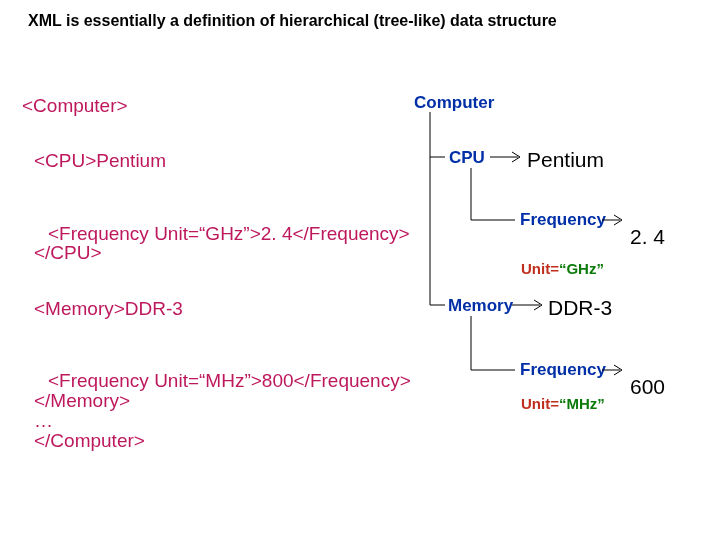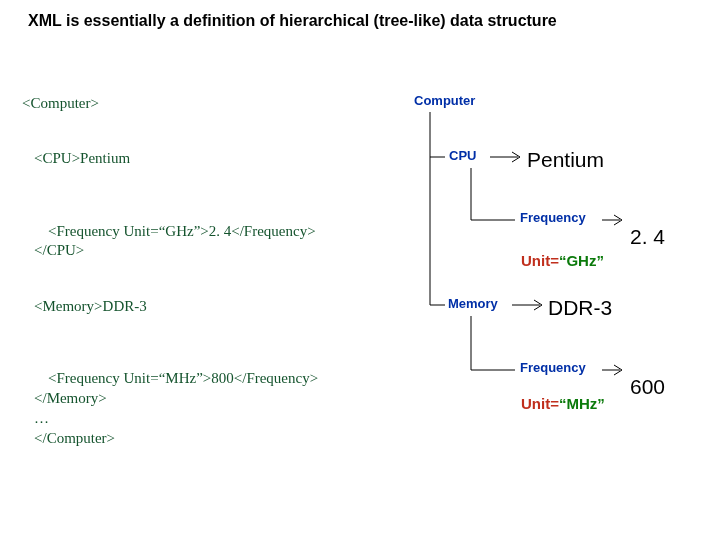--- a/index.html
+++ b/index.html
@@ -15,31 +15,30 @@
   .title {
     position: absolute;
     top: 12px;
     left: 28px;
     font-size: 16px;
     font-weight: bold;
     color: #000;
   }
   .xml {
     position: absolute;
-    font-size: 15px;
-    color: #14532d;
+    font-size: 19px;
+    color: #be185d;
     white-space: pre;
-    font-family: Liberation Serif, serif;
   }
   .xml.l0 { left: 22px; }
   .xml.l1 { left: 34px; }
   .xml.l2 { left: 48px; }
   .node-label {
     position: absolute;
-    font-size: 13px;
+    font-size: 17px;
     font-weight: bold;
     color: #002fa7;
   }
   .node-value {
     position: absolute;
     font-size: 21px;
     color: #000;
   }
   .attr-line {
     position: absolute;
@@ -77,21 +76,21 @@
 <div class="xml l1" style="top:390px">&lt;/Memory&gt;</div>
 <div class="xml l1" style="top:410px">…</div>
 <div class="xml l1" style="top:430px">&lt;/Computer&gt;</div>
 
 <div class="node-label" style="top:93px; left:414px">Computer</div>
 
 <div class="node-label" style="top:148px; left:449px">CPU</div>
 <div class="node-value" style="top:148px; left:527px">Pentium</div>
 
 <div class="node-label" style="top:210px; left:520px">Frequency</div>
-<div class="attr-line" style="top:252px; left:521px">
+<div class="attr-line" style="top:260px; left:521px">
   <span class="attr-key">Unit=</span><span class="attr-val">“GHz”</span>
 </div>
 <div class="node-value" style="top:225px; left:630px">2. 4</div>
 
 <div class="node-label" style="top:296px; left:448px">Memory</div>
 <div class="node-value" style="top:296px; left:548px">DDR-3</div>
 
 <div class="node-label" style="top:360px; left:520px">Frequency</div>
 <div class="attr-line" style="top:395px; left:521px">
   <span class="attr-key">Unit=</span><span class="attr-val">“MHz”</span>

